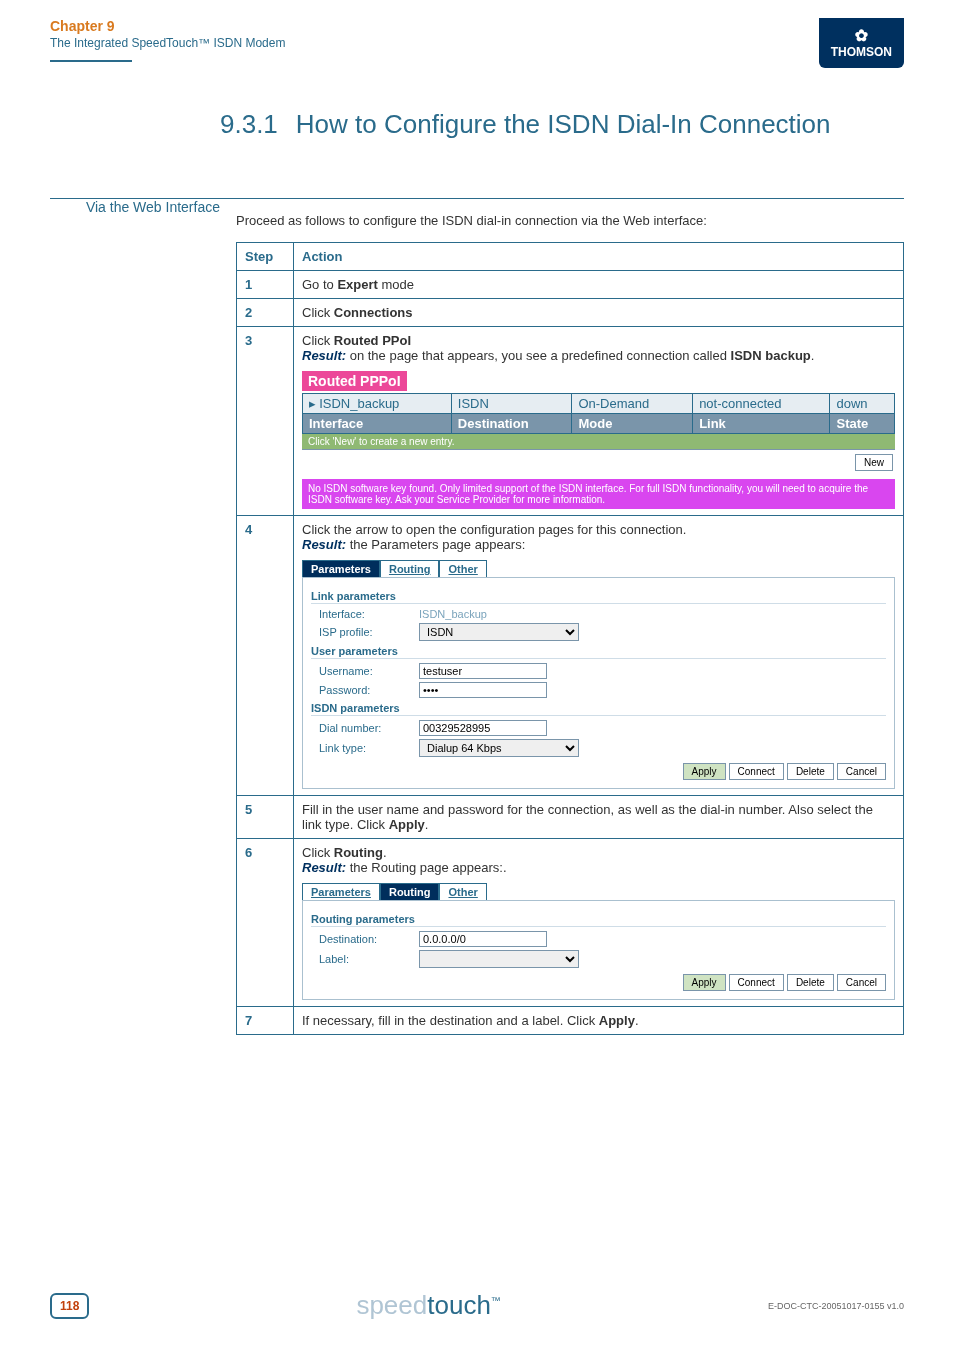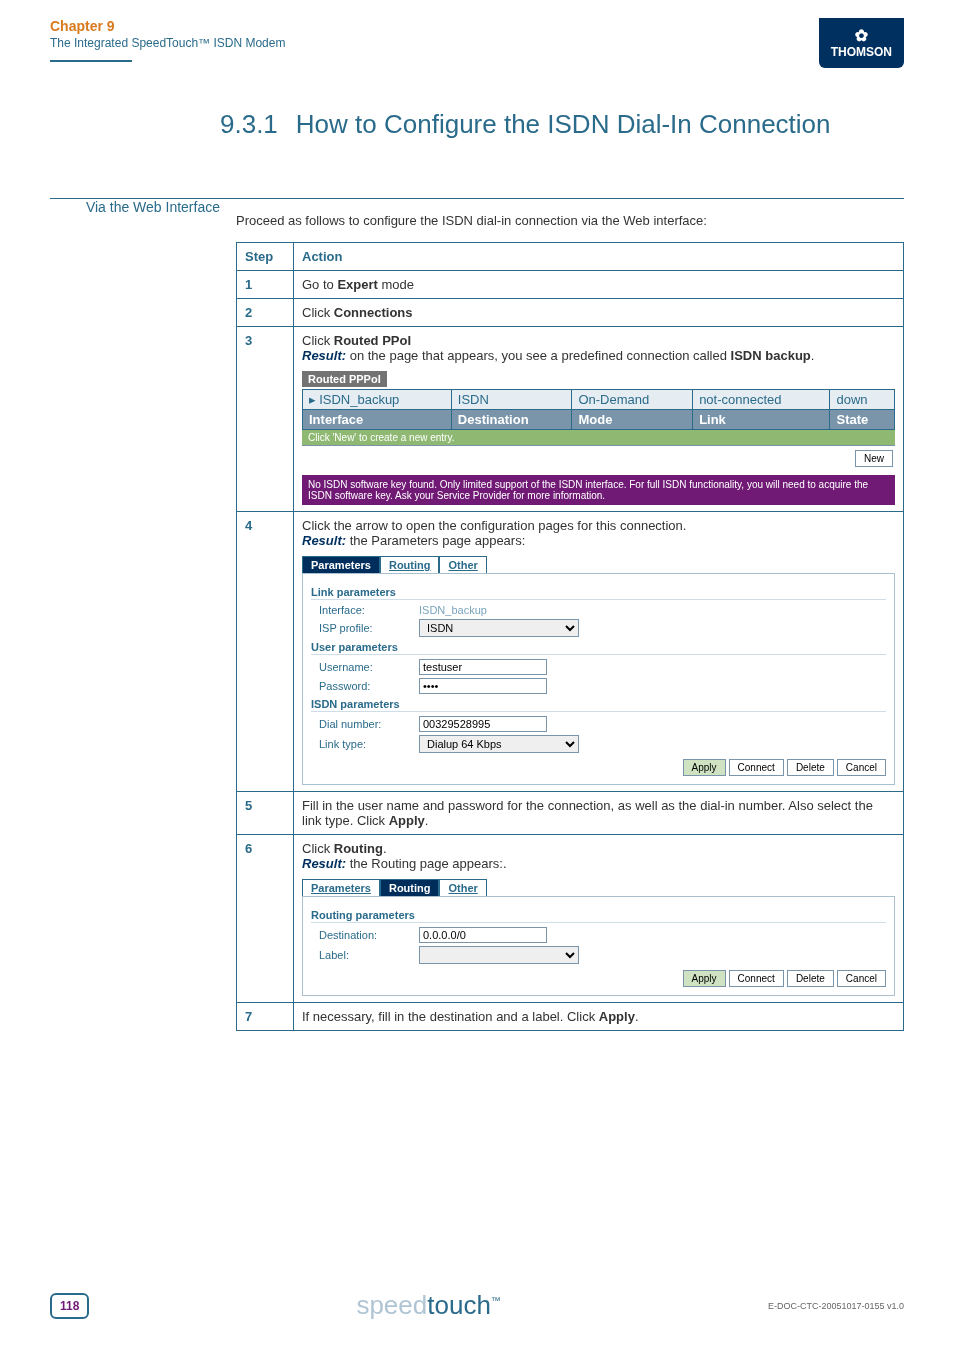--- a/index.html
+++ b/index.html
@@ -22,45 +22,45 @@
   .intro{font-size:13px}
   
   .steps{border-collapse:collapse;width:100%;margin-top:14px}
   .steps th,.steps td{border:1px solid #2a6b8b;padding:6px 8px;vertical-align:top;font-size:13px}
   .steps th{color:#2a6b8b;text-align:left}
   .stepnum{color:#2a6b8b;font-weight:bold;width:40px}
   .action b{font-weight:bold}
   .result{font-style:italic;color:#00305f;font-weight:bold}
   
   .ui-block{margin-top:8px}
-  .ui-titlebar{background:#737373;color:#fff;font-size:11px;font-weight:bold;padding:2px 6px;display:inline-block}
+  .ui-titlebar{background:#ec4899;color:#fff;font-size:14px;font-weight:bold;padding:2px 6px;display:inline-block}
   .ui-table{width:100%;border-collapse:collapse;font-size:10px;margin-top:2px}
   .ui-table th{background:#7a95aa;color:#fff;text-align:left;padding:2px 6px;font-weight:bold}
   .ui-table td{background:#e6edf2;color:#2a6b8b;padding:2px 6px}
   .ui-newrow{background:#8fb973;color:#fff;font-size:10px;padding:2px 6px}
   .ui-btn-row{text-align:right;background:#fff;border-top:1px solid #7a95aa;padding:4px 2px}
   .ui-newbtn{border:1px solid #7a95aa;background:#fff;font-size:10px;padding:2px 8px;cursor:pointer}
-  .ui-warn{background:#701a75;color:#fff;font-size:10px;padding:4px 6px;margin-top:4px}
+  .ui-warn{background:#d946ef;color:#fff;font-size:10px;padding:4px 6px;margin-top:4px}
   
   .tabs{display:flex;margin-top:8px}
   .tab{font-size:11px;font-weight:bold;color:#2a6b8b;padding:2px 8px;border:1px solid #2a6b8b;border-bottom:none;background:#fff;text-decoration:underline;cursor:pointer}
   .tab.active{background:#002e5c;color:#fff;text-decoration:none}
   .panel{border:1px solid #aac0cf;padding:8px;background:#fff;font-size:11px}
   .section-hdr{color:#2a6b8b;font-weight:bold;border-bottom:1px solid #cfdde7;margin:4px 0 4px;padding-bottom:1px}
   .frow{display:flex;align-items:center;margin:3px 0}
   .flabel{width:100px;color:#2a6b8b;padding-left:8px}
   .fval{color:#7ba4bc}
   .finput{border:1px solid #7a95aa;font-size:11px;padding:1px 3px;width:120px}
   .fselect{border:1px solid #7a95aa;font-size:11px;padding:1px 3px;width:160px}
   .panel-btns{text-align:right;margin-top:6px}
   .panel-btn{border:1px solid #7a95aa;background:#fff;font-size:10px;padding:2px 8px;margin-left:0;cursor:pointer}
   .panel-btn.primary{background:#cfe3c2}
   
   .ftr{position:absolute;bottom:30px;left:50px;right:50px;display:flex;justify-content:space-between;align-items:center}
-  .pgnum{border:2px solid #2a6b8b;border-radius:6px;padding:4px 8px;font-weight:bold;color:#701a75}
+  .pgnum{border:2px solid #2a6b8b;border-radius:6px;padding:4px 8px;font-weight:bold;color:#c2410c}
   .logo{font-size:26px;color:#b0c5d4;font-weight:300}
   .logo b{color:#2a6b8b;font-weight:normal}
   .logo .tm{font-size:10px;vertical-align:super;color:#2a6b8b}
   .docref{font-size:9px;color:#666}
 </style>
 </head>
 <body>
 
 <div class="page">
 

